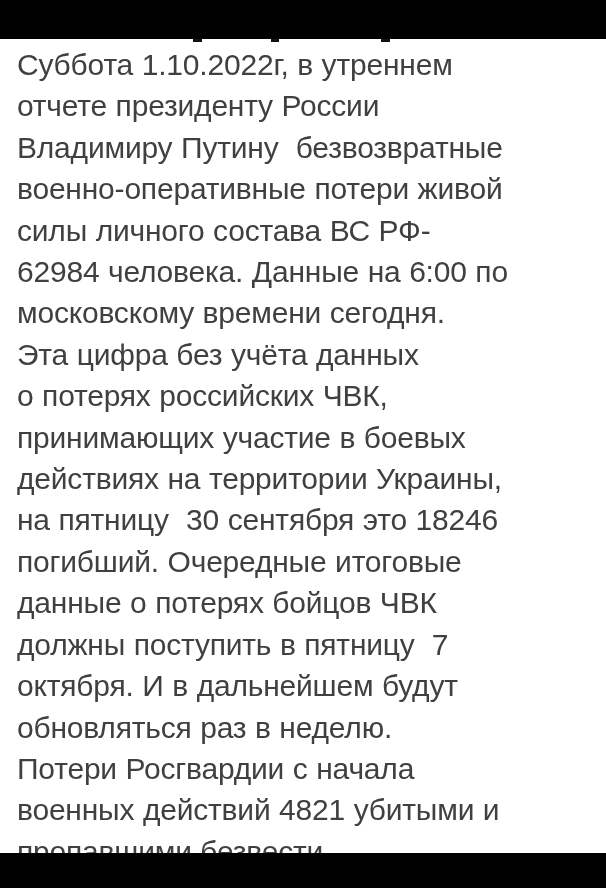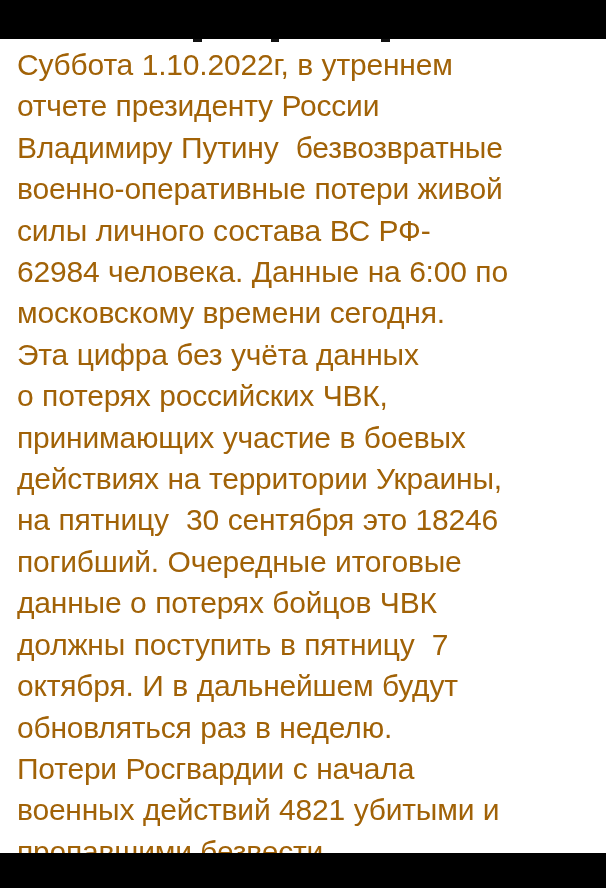--- a/index.html
+++ b/index.html
@@ -52,21 +52,21 @@
     z-index: 1;
   }
   .report-text {
     position: absolute;
     top: 5px;            
     left: 17px;
     right: 4px;
     font-size: 30px;
     line-height: 41.4px;
     letter-spacing: -0.2px;
-    color: #a16207;
+    color: #404040;
     white-space: pre-wrap;   
     word-spacing: 0.5px;
   }
 </style>
 </head>
 <body>
 
 <div class="screen">
 
   <div class="letterbox top">

